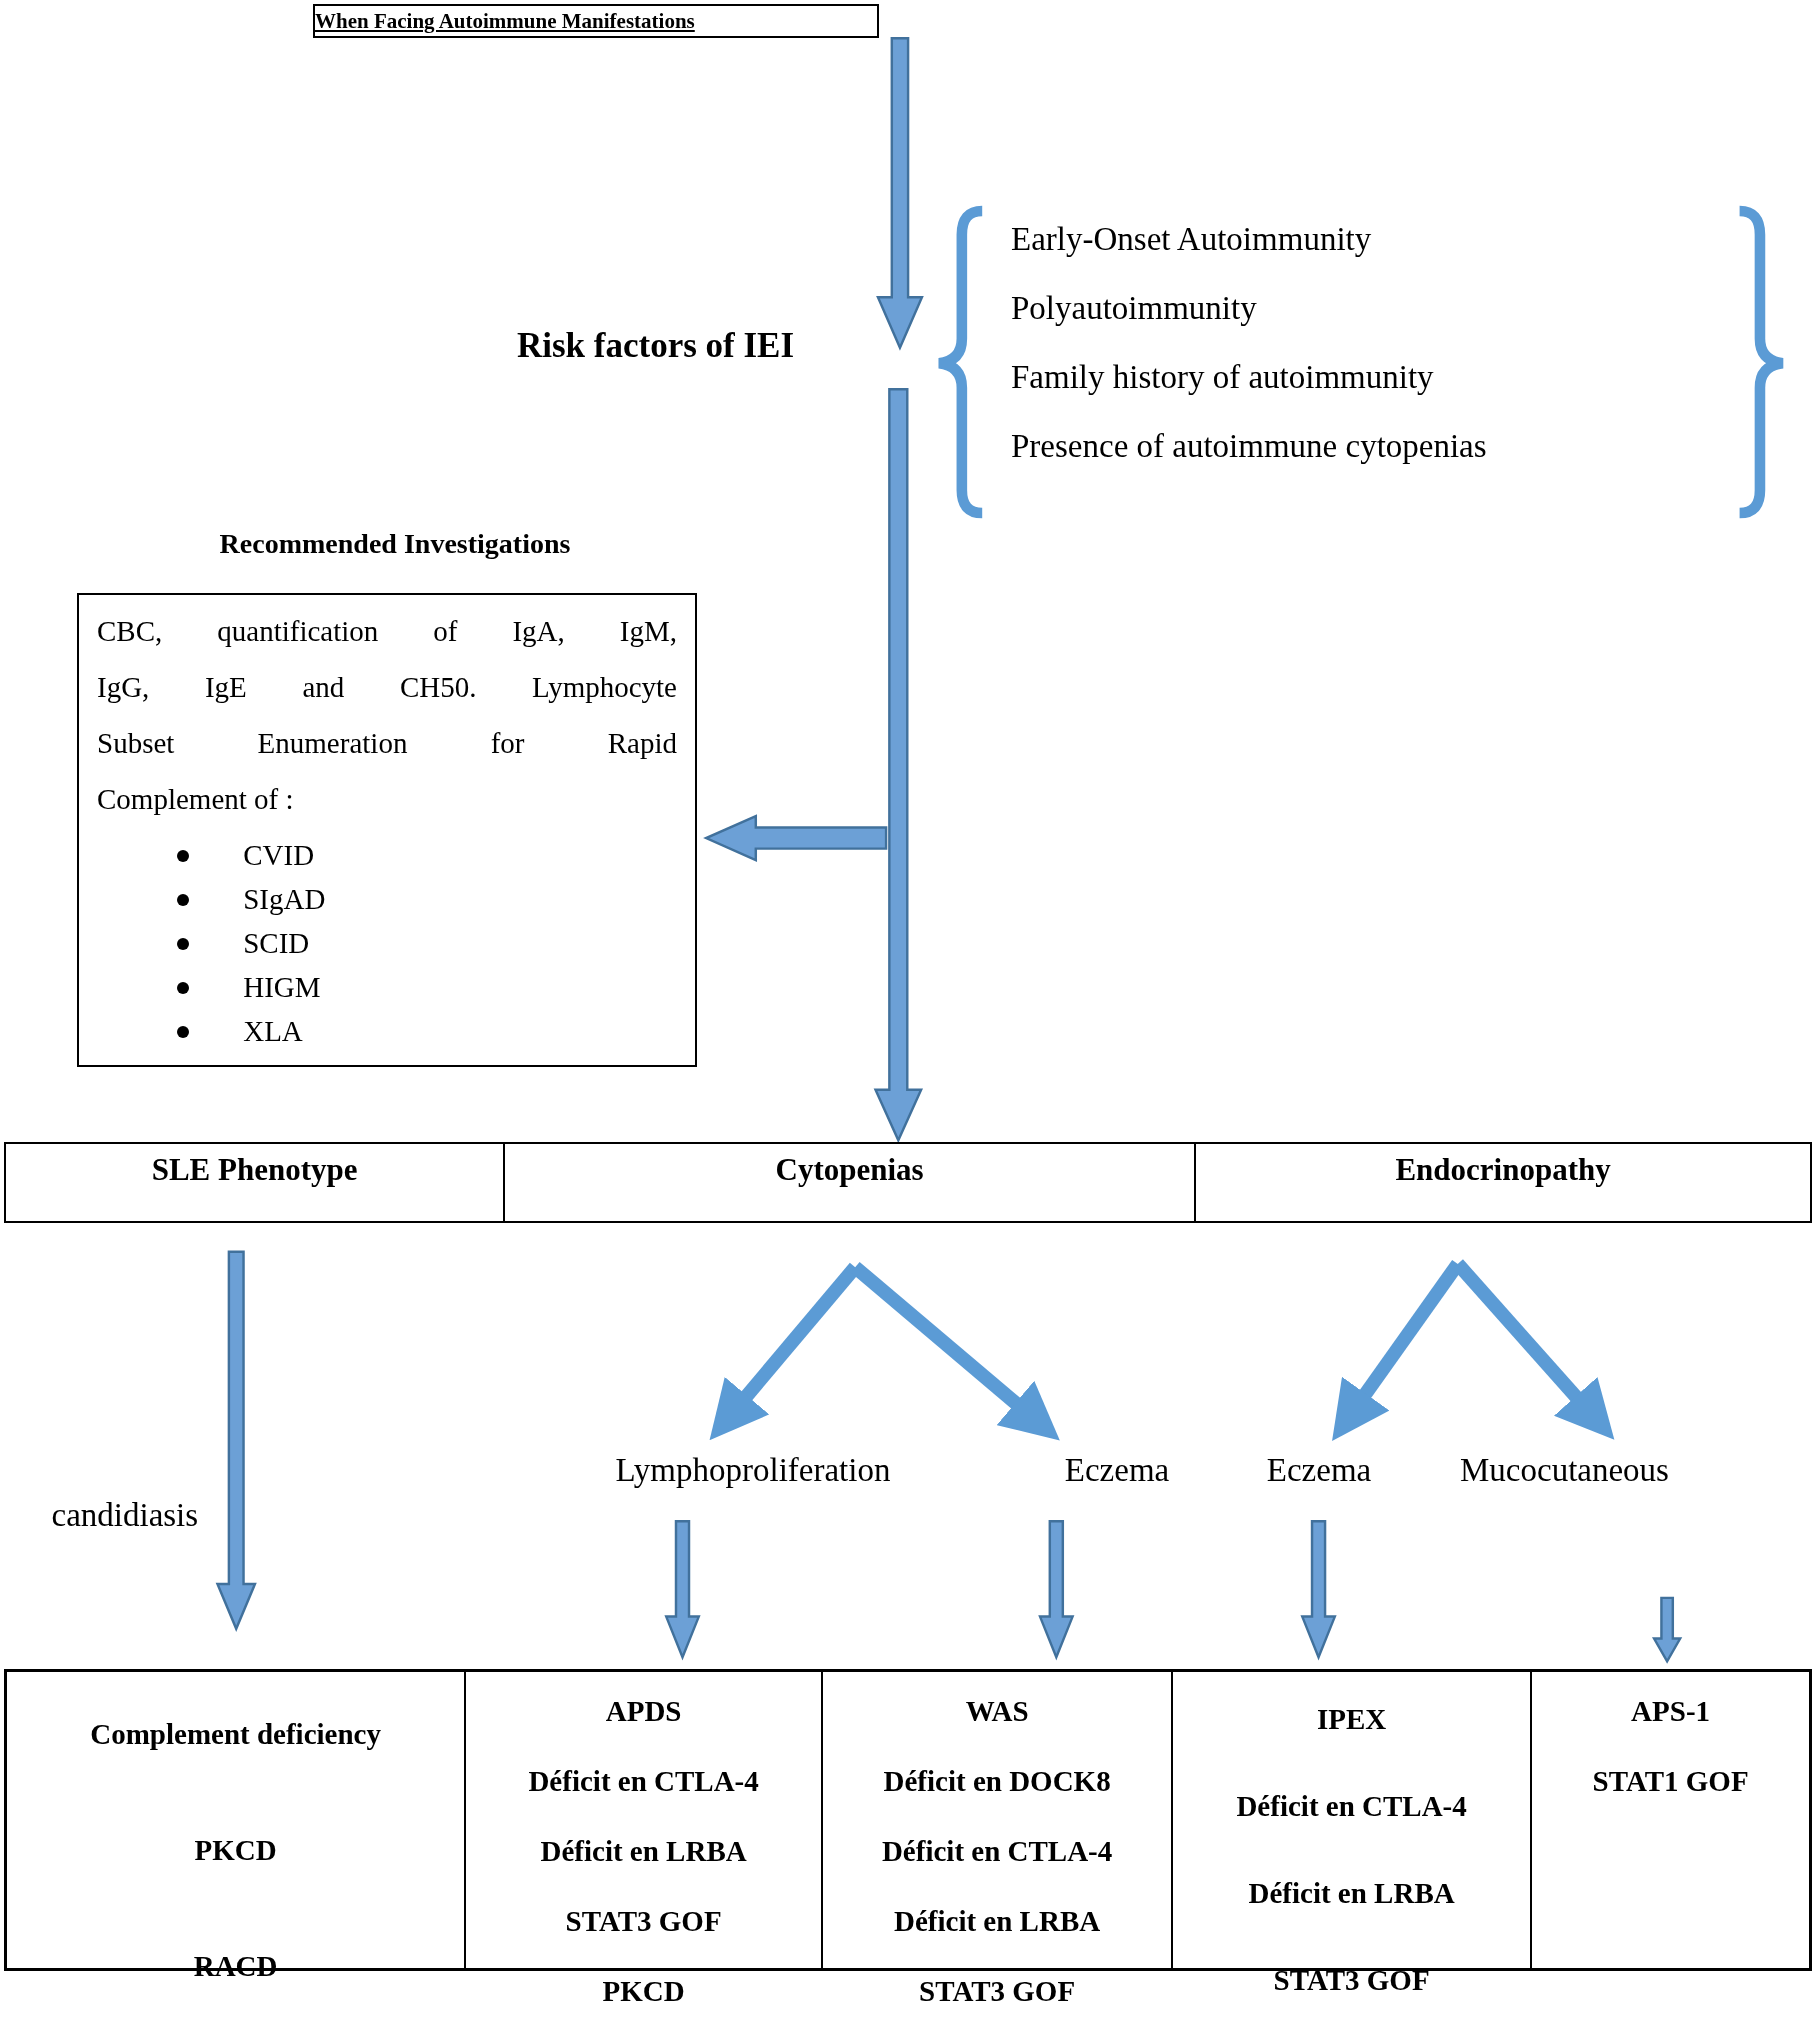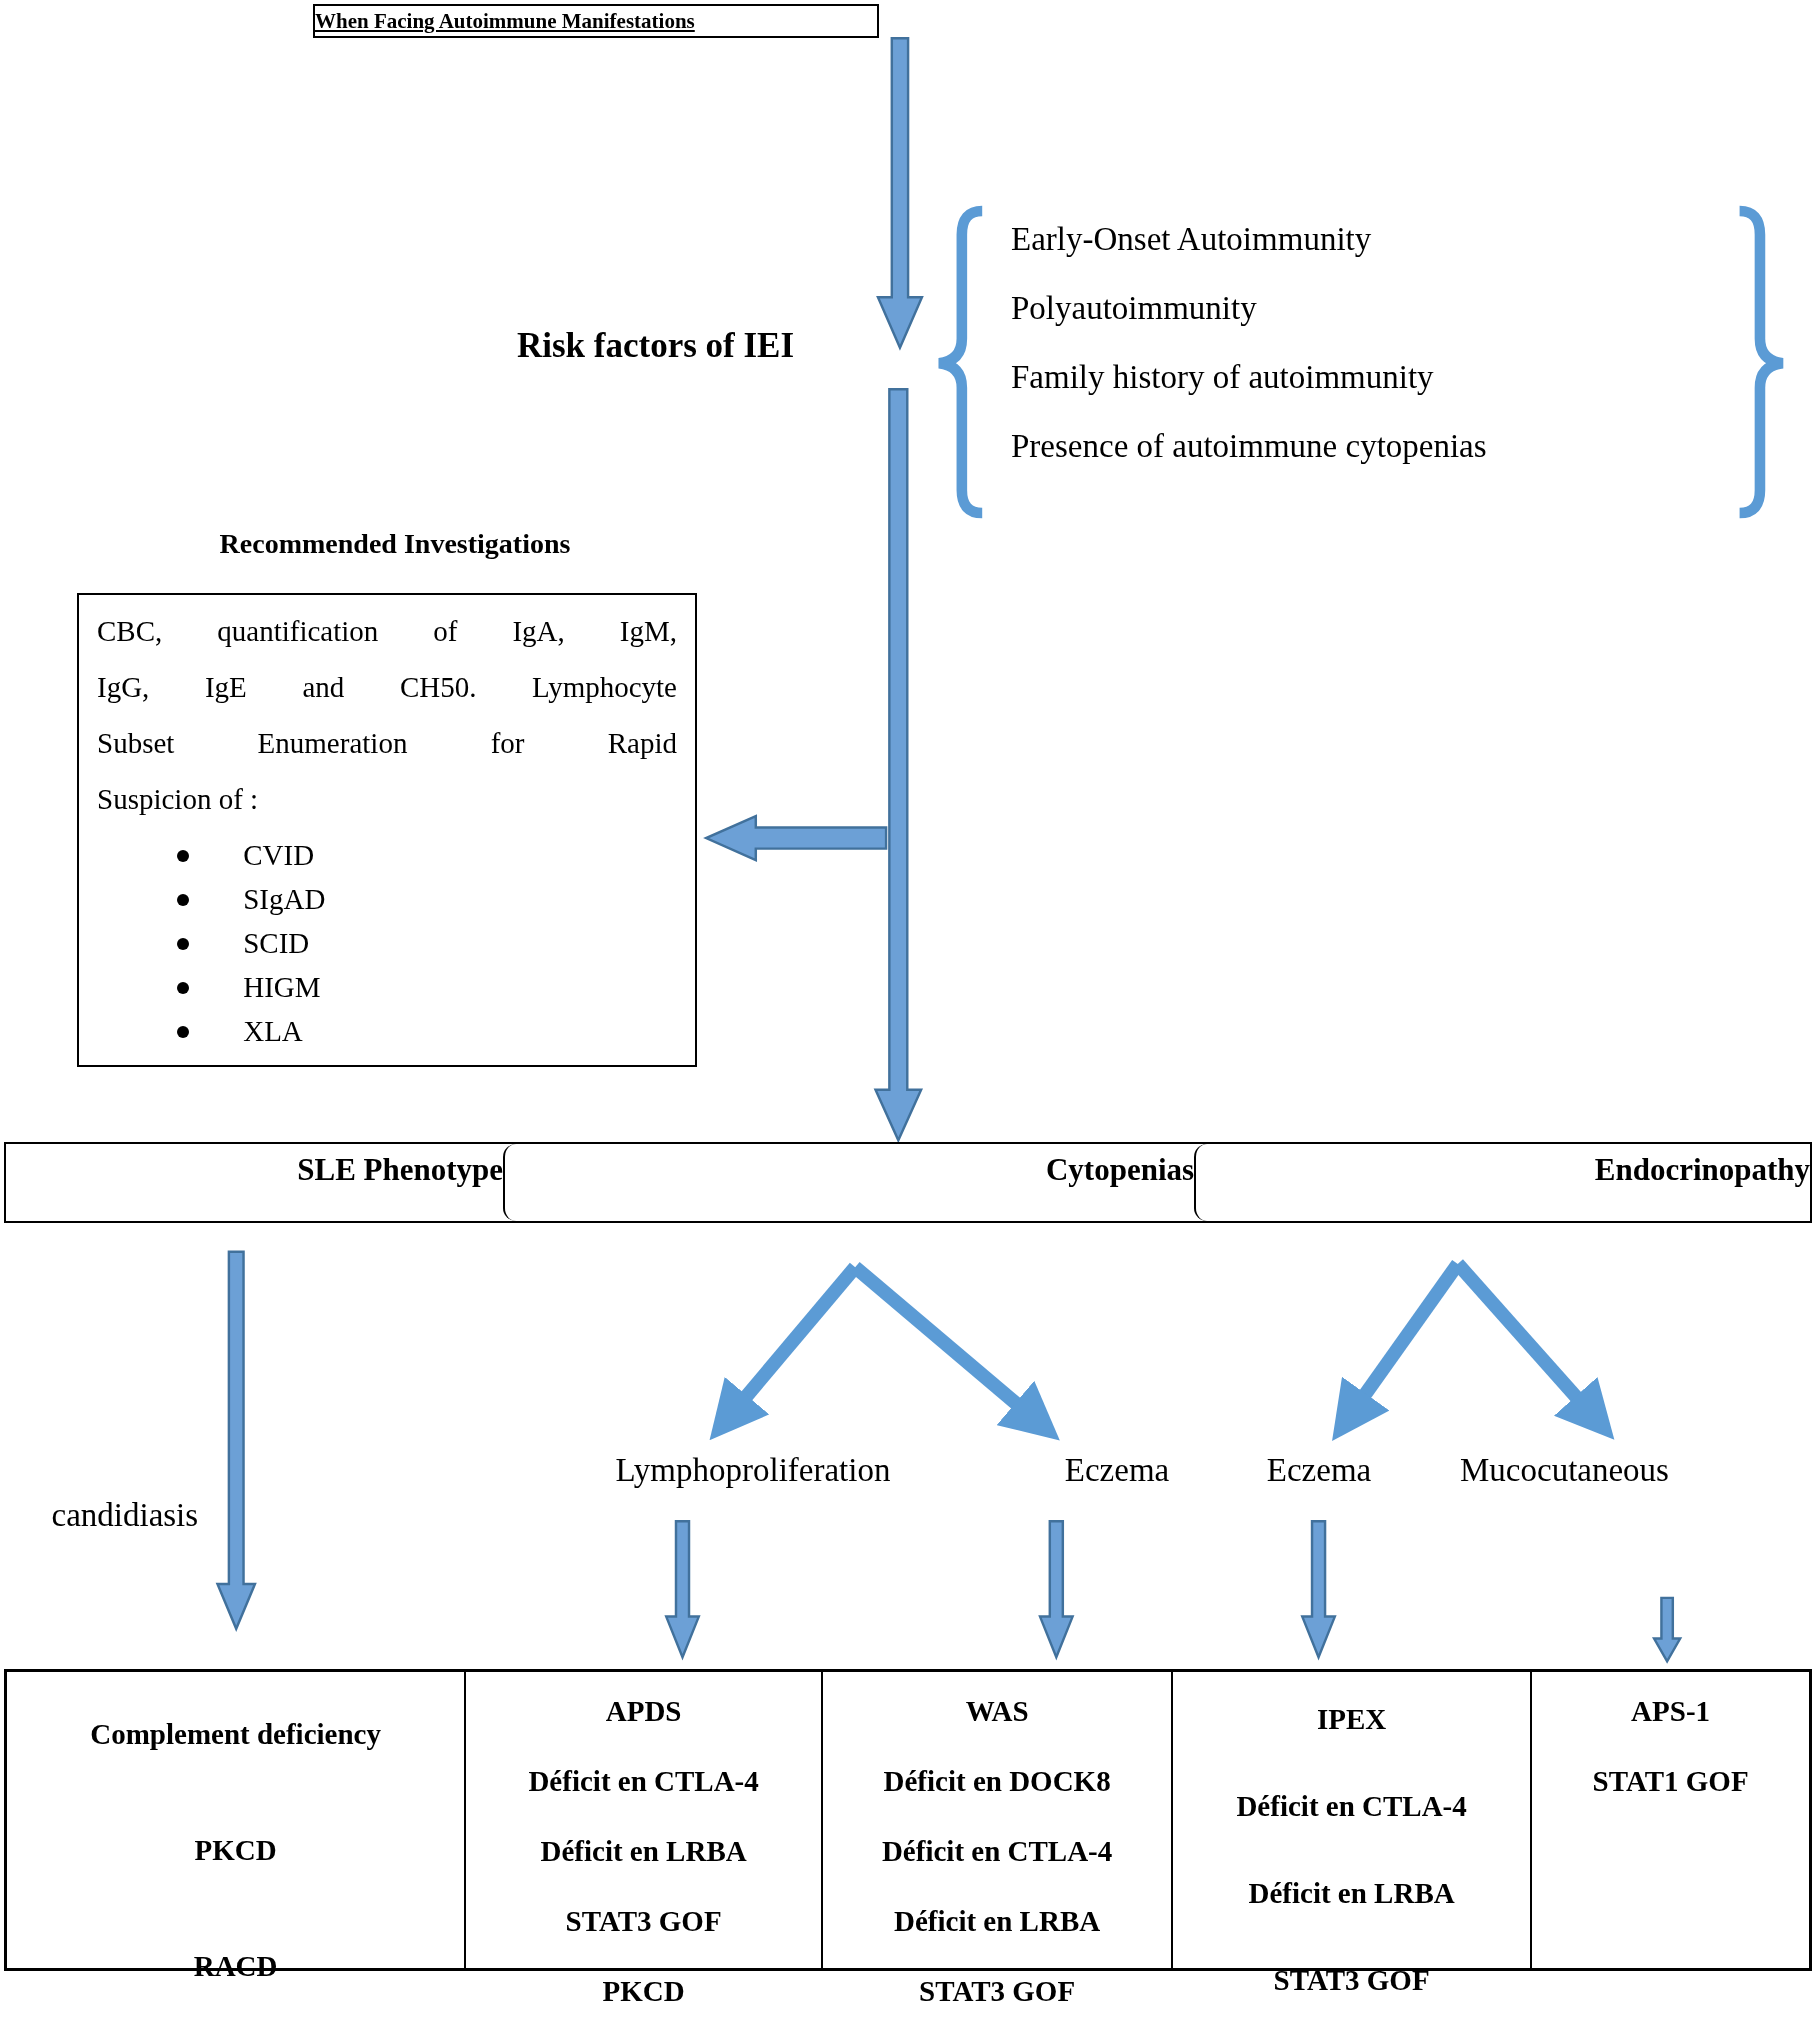--- a/index.html
+++ b/index.html
@@ -35,21 +35,21 @@
   .inv-line.last{text-align:left;text-align-last:left;white-space:normal;}
   .inv-bullets{margin:6.5px 0 0 0;padding:0;list-style:none;}
   .inv-bullets li{display:flex;align-items:center;height:44px;}
   .dot{width:12.2px;height:12.2px;border-radius:50%;background:#000;margin-left:80px;flex:0 0 auto;}
   .bullet-text{margin-left:54px;}
 
   .cat-row{
     left:4.1px;top:1142px;width:1808px;height:81px;border:2.4px solid #000;box-sizing:border-box;
     display:flex;
   }
-  .cat-cell{box-sizing:border-box;padding-top:8.1px;text-align:right;font-weight:bold;font-size:31px;border-radius:13px;}
+  .cat-cell{box-sizing:border-box;padding-top:8.1px;text-align:center;font-weight:bold;font-size:31px;}
   .cat-cell+.cat-cell{border-left:2.4px solid #000;}
   .cat-1{width:497px;} .cat-2{width:691px;} .cat-3{flex:1;}
 
   .mid-label{font-size:33px;text-align:center;}
   .candidiasis{left:6.5px;top:1497px;width:187px;text-align:left;margin-left:45px;}
   .lymphoproliferation{left:578px;top:1452px;width:350px;}
   .eczema1{left:1052px;top:1452px;width:130px;}
   .eczema2{left:1254px;top:1452px;width:130px;}
   .mucocutaneous{left:1430px;top:1452px;width:269px;}
 
@@ -104,21 +104,21 @@
     <div>Polyautoimmunity</div>
     <div>Family history of autoimmunity</div>
     <div>Presence of autoimmune cytopenias</div>
   </div>
 
   <div class="abs rec-heading">Recommended Investigations</div>
   <div class="abs inv-box">
     <div class="inv-line">CBC, quantification of IgA, IgM,</div>
     <div class="inv-line">IgG, IgE and CH50. Lymphocyte</div>
     <div class="inv-line">Subset Enumeration for Rapid</div>
-    <div class="inv-line last">Suspicion of :</div>
+    <div class="inv-line last">Complement of :</div>
     <ul class="inv-bullets">
       <li>
           <span class="dot"></span>
           <span class="bullet-text">CVID</span>
         </li>
       <li>
           <span class="dot"></span>
           <span class="bullet-text">SIgAD</span>
         </li>
       <li>

